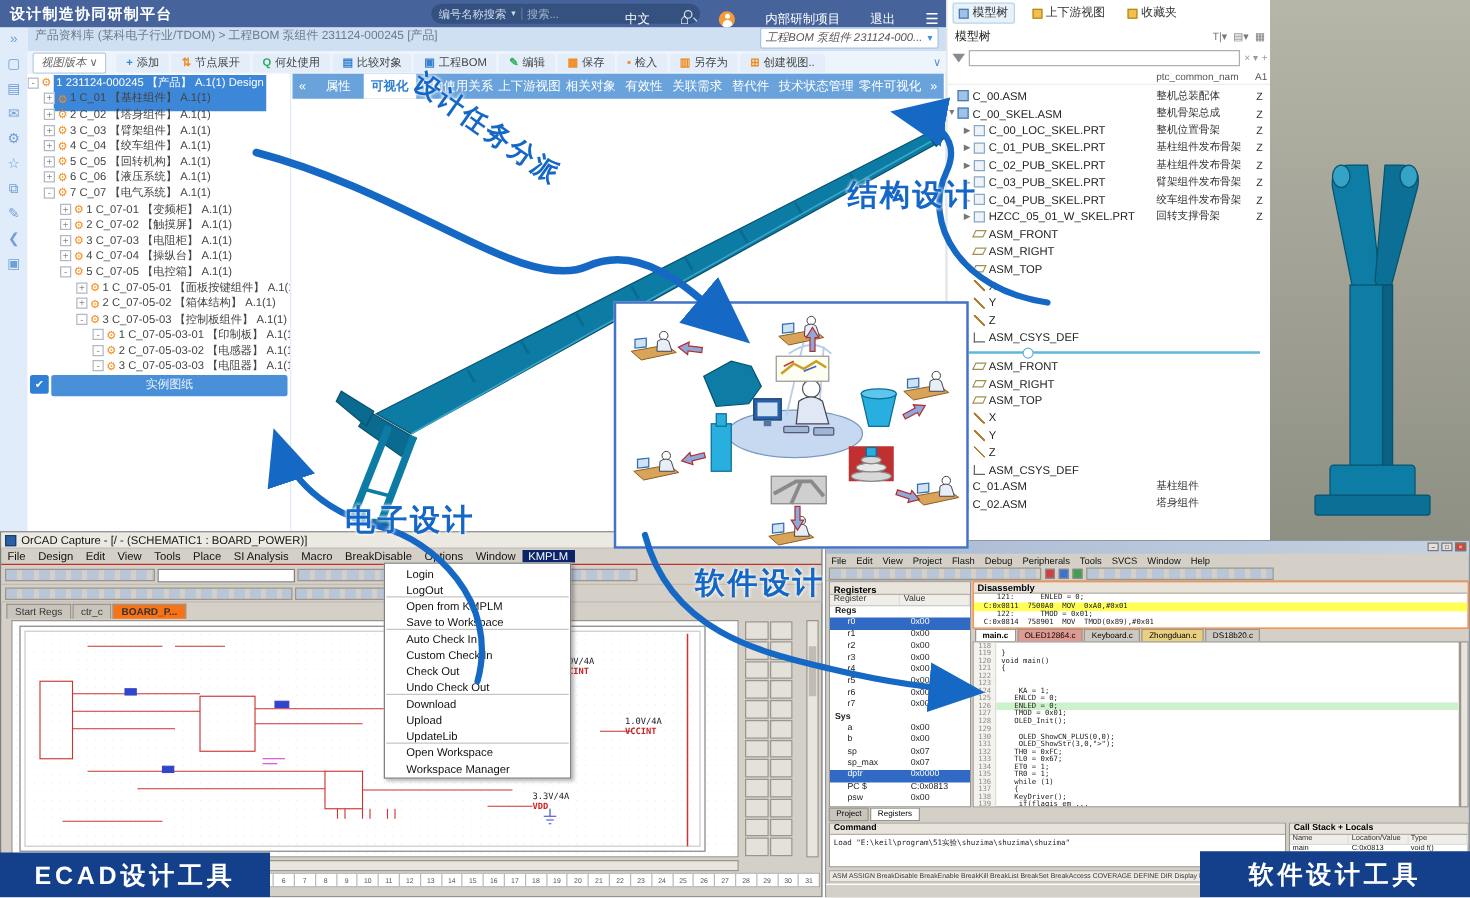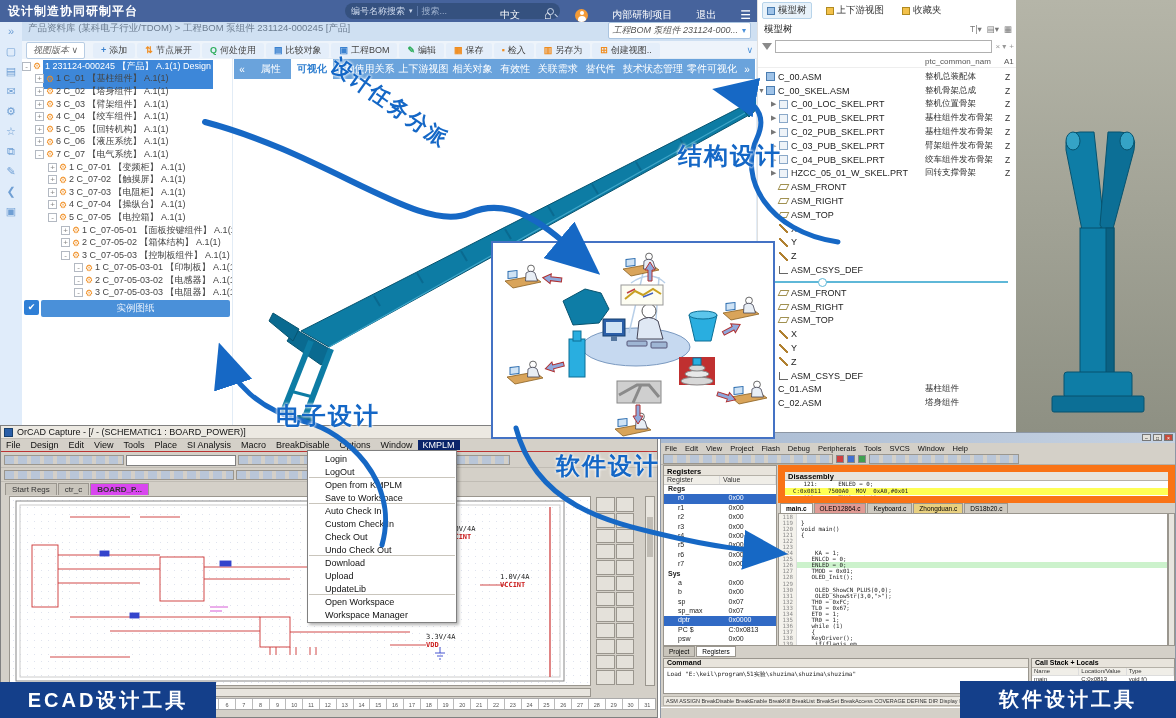--- a/index.html
+++ b/index.html
@@ -87,21 +87,21 @@
 .e-title{position:absolute;left:0;top:0;width:100%;height:13px;background:#ece9e2;display:flex;align-items:center;font-size:9px;color:#111;gap:4px;padding:0 3px;border-bottom:1px solid #c0bcb4}
 .e-appico{width:9px;height:9px;background:#2b5fa8;border:1px solid #17406e}
 .e-menu{position:absolute;left:0;top:13px;width:100%;height:13px;display:flex;align-items:center;font-size:9px;color:#111;gap:0;border-bottom:1px solid #b33}
 .e-menu span{padding:0 5px}
 .e-menu span[data-act="1"]{background:#0a246a;color:#fff}
 .e-tb{position:absolute;left:0;width:100%;background:#d4d0c8;border-bottom:1px solid #c0bcb4;display:flex;align-items:center;gap:2px;padding:0 3px}
 .istrip{height:10px;background:repeating-linear-gradient(90deg,#b9c6d8 0 9px,#d4d0c8 9px 13px);border:1px solid #9a968e}
 .e-combo{width:110px;height:11px;background:#fff;border:1px solid #808080}
 .e-tabs{position:absolute;left:0;top:56px;width:100%;height:13px;display:flex;align-items:flex-end;gap:1px;padding-left:4px;font-size:8px;color:#333}
 .e-tabs span{background:#c9c5bc;border:1px solid #9a968e;border-bottom:none;padding:0 6px;height:12px;line-height:12px}
-.e-tabs span[data-act="1"]{background:#d946ef;font-weight:bold}
+.e-tabs span[data-act="1"]{background:#f97316;font-weight:bold}
 .e-canvas{position:absolute;left:8px;top:70px;width:582px;height:190px;background:#fff;background-image:radial-gradient(#dfe3ee 0.6px,transparent 0.7px);background-size:7px 7px;border:1px solid #9a968e;overflow:hidden}
 .net{position:absolute;font-family:"DejaVu Sans Mono",monospace;font-size:7px;color:#222;line-height:8px}
 .net b{display:block;color:#c22;font-weight:bold}
 .net:nth-of-type(1){left:436px;top:28px}
 .net:nth-of-type(2){left:490px;top:76px}
 .net:nth-of-type(3){left:416px;top:136px}
 .e-palette{position:absolute;left:594px;top:70px;width:40px;height:190px;display:grid;grid-template-columns:repeat(2,1fr);gap:1px;padding:1px;background:#d4d0c8}
 .e-palette i{background:#e4e1da;border:1px solid #9a968e}
 .e-vscroll{position:absolute;left:644px;top:70px;width:10px;height:190px;background:#e8e5de;border:1px solid #9a968e}
 .e-vscroll::before{content:"";position:absolute;left:1px;top:20px;width:6px;height:40px;background:#c0bcb4}
@@ -125,21 +125,21 @@
 .k-reg .ch{display:flex;height:9px;background:#f0eee8;border-bottom:1px solid #ccc;color:#333}
 .k-reg .ch b{flex:1;font-weight:normal;padding:0 3px;border-right:1px solid #ddd}
 .rrow{display:flex;height:9.4px;color:#222}
 .rrow i{font-style:normal;flex:1;padding:0 3px 0 14px;white-space:nowrap}
 .rrow u{text-decoration:none;flex:1;padding:0 3px}
 .rrow[data-g="1"] i{padding-left:4px;font-weight:bold}
 .rrow[data-sel="1"]{background:#316ac5;color:#fff}
 .k-ltabs{position:absolute;left:2px;top:213px;width:114px;height:11px;display:flex;font-size:6.5px;gap:1px}
 .k-ltabs span{background:#c9c5bc;border:1px solid #9a968e;padding:0 5px;line-height:9px}
 .k-ltabs span[data-act="1"]{background:#fff}
-.k-dis{position:absolute;left:117px;top:32px;width:397px;height:38px;background:#fff;border:7px solid #f97316;font-family:"DejaVu Sans Mono",monospace;font-size:5.8px;overflow:hidden}
+.k-dis{position:absolute;left:117px;top:32px;width:397px;height:38px;background:#fff;border:1px solid #f97316;font-family:"DejaVu Sans Mono",monospace;font-size:5.8px;overflow:hidden}
 .k-dis .hd{height:9px;background:#e8e4dc;font-family:"Liberation Sans",sans-serif;font-size:7.5px;font-weight:bold;padding:0 3px;border-bottom:1px solid #b5b1a8}
 .dline{height:6.8px;line-height:6.8px;white-space:pre;color:#222;padding-left:8px}
 .dline[data-hl="1"]{background:#ffff54}
 .k-tabs{position:absolute;left:117px;top:70px;width:397px;height:10px;display:flex;gap:1px;font-size:6.5px;padding-left:2px}
 .k-tabs span{background:#cdc9c0;border:1px solid #9a968e;border-bottom:none;padding:0 5px;line-height:9px}
 .k-tabs span[data-act="1"]{background:#fff;font-weight:bold}
 .k-tabs span[data-tint="red"]{background:#e09a94}
 .k-tabs span[data-tint="yellow"]{background:#e8d080}
 .k-edit{position:absolute;left:117px;top:80px;width:390px;height:133px;background:#fff;border:1px solid #9a968e;font-family:"DejaVu Sans Mono",monospace;font-size:5.8px;overflow:hidden}
 .cline{display:flex;height:6.05px;line-height:6.05px;white-space:pre}

